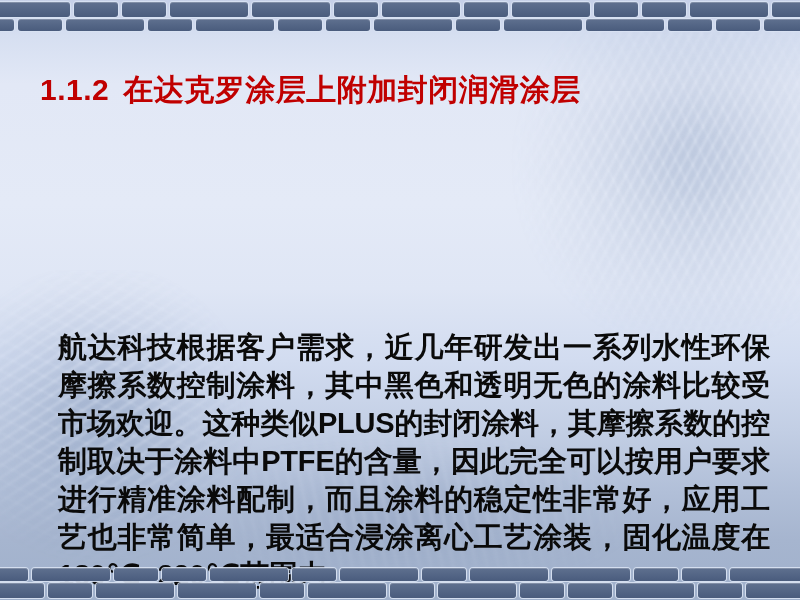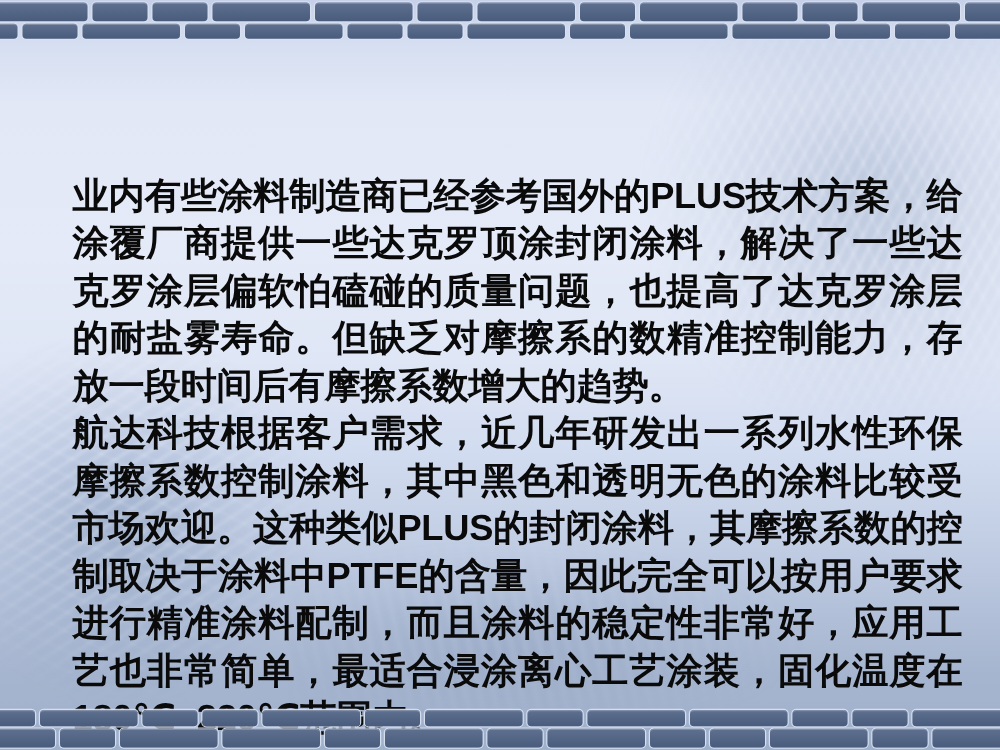--- a/index.html
+++ b/index.html
@@ -209,24 +209,24 @@
         <div class="brick" style="width: 78px;"></div>
         <div class="brick" style="width: 44px;"></div>
         <div class="brick" style="width: 78px;"></div>
         <div class="brick" style="width: 78px;"></div>
         <div class="brick" style="width: 44px;"></div>
         <div class="brick" style="width: 44px;"></div>
         <div class="brick" style="width: 78px;"></div>
       </div>
   </div>
 
-
-  <div class="body-block" id="para-1">
-    <p>业内有些涂料制造商已经参考国外的PLUS技术方案，给涂覆厂商提供一些达克罗顶涂封闭涂料，解决了一些达克罗涂层偏软怕磕碰的质量问题，也提高了达克罗涂层的耐盐雾寿命。但缺乏对摩擦系的数精准控制能力，存放一段时间后有摩擦系数增大的趋势。</p>
-  </div>
+  <div id="title">
+    <span class="num">1.1.2</span><span>在达克罗涂层上附加封闭润滑涂层</span>
+  </div>
+
 
   <div class="body-block" id="para-2">
     <p>航达科技根据客户需求，近几年研发出一系列水性环保摩擦系数控制涂料，其中黑色和透明无色的涂料比较受市场欢迎。这种类似PLUS的封闭涂料，其摩擦系数的控制取决于涂料中PTFE的含量，因此完全可以按用户要求进行精准涂料配制，而且涂料的稳定性非常好，应用工艺也非常简单，最适合浸涂离心工艺涂装，固化温度在180℃~220℃范围内。</p>
   </div>
 
   <div class="brick-band" id="brick-bottom">
     <div class="brick-row row-a">
         <div class="brick" style="width: 44px;"></div>
         <div class="brick" style="width: 78px;"></div>
         <div class="brick" style="width: 44px;"></div>

